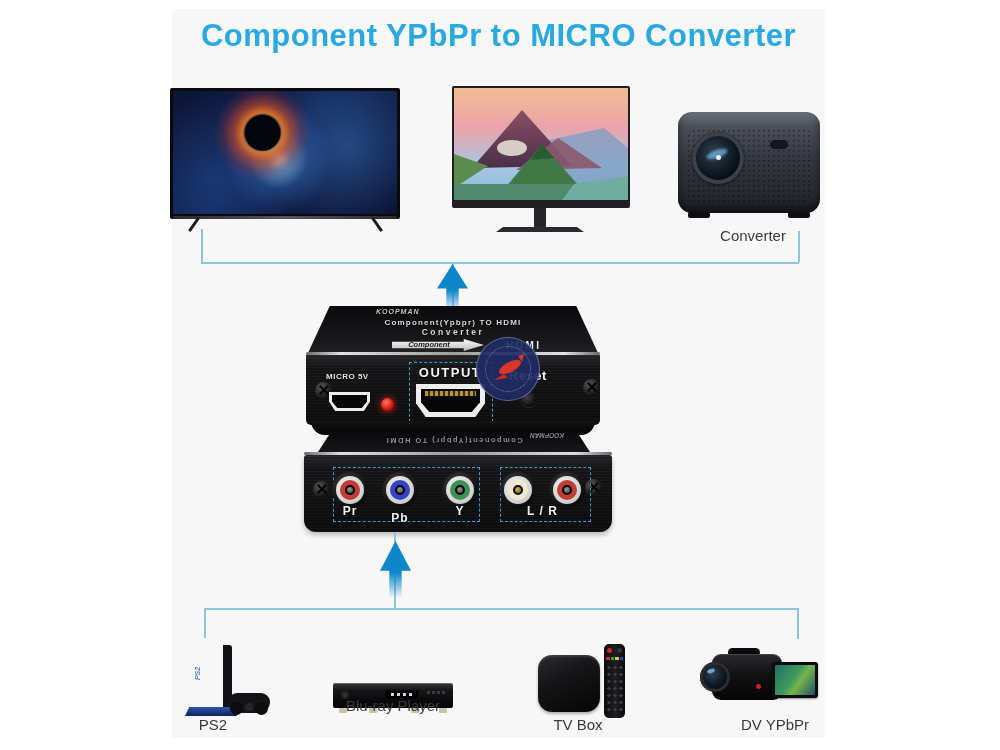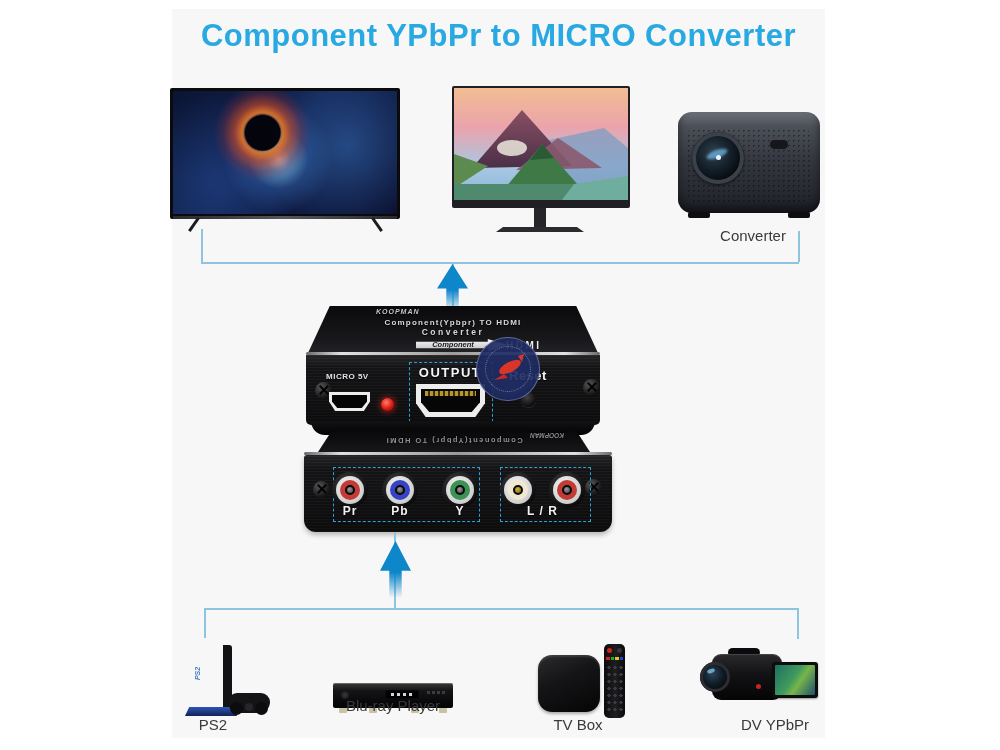--- a/index.html
+++ b/index.html
@@ -103,21 +103,21 @@
   <div class="abs up-arrow" style="left: 437px; top: 264px; width: 31px; height: 47px; color: rgb(14, 134, 202);"></div>
 
   <div class="abs" style="left:0;top:0;width:0;height:0;"></div>
 
   <div class="abs" style="left:308px;top:306px;width:290px;height:47px;
               clip-path:polygon(7.5% 0,92.5% 0,100% 100%,0 100%);
               background:linear-gradient(180deg,#0a0a0c,#18181b 70%,#222226);">
     <div class="abs etched" style="left:68px;top:2px;font-size:7px;font-style:italic;letter-spacing:1px;color:#c6c6c6;">KOOPMAN</div>
     <div class="abs etched" style="left:0;top:12px;width:100%;text-align:center;font-size:8px;letter-spacing:1.2px;">Component(Ypbpr) TO HDMI</div>
     <div class="abs etched" style="left:0;top:21px;width:100%;text-align:center;font-size:8.5px;letter-spacing:2.5px;">Converter</div>
-    <div class="abs" style="left:108px;top:33px;width:92px;height:12px;
+    <div class="abs" style="left:84px;top:33px;width:92px;height:12px;
                 clip-path:polygon(0 22%,78% 22%,78% 0,100% 50%,78% 100%,78% 78%,0 78%);
                 background:linear-gradient(180deg,#fafafa,#bdbdbd);">
       <div style="width:74px;text-align:center;font-size:7.5px;font-style:italic;font-weight:bold;color:#1a1a1a;line-height:12px;">Component</div>
     </div>
     <div class="abs etched" style="left:198px;top:34px;font-size:10px;letter-spacing:2.5px;color:#ededed;">HDMI</div>
   </div>
 
   <div class="abs silver" style="left:306px;top:352px;width:294px;height:3px;"></div>
 
   <div class="abs brushed" style="left:306px;top:355px;width:294px;height:70px;border-radius:0 0 5px 5px;">
@@ -203,21 +203,21 @@
       <div class="jack-ring" style="border-color: rgb(239, 233, 210);"></div>
       <div class="jack-pin" style="background:radial-gradient(circle at 40% 35%,#d8b23a,#7a5c10);"></div>
     </div>
     <div class="abs jack" style="left:245px;top:17px;">
       <div class="jack-metal"></div>
       <div class="jack-ring" style="border-color: rgb(194, 59, 52);"></div>
       <div class="jack-pin"></div>
     </div>
 
     <div class="jack-lab" style="left:28px;top:49px;width:36px;">Pr</div>
-    <div class="jack-lab" style="left:78px;top:49px;width:36px;">Pb</div>
+    <div class="jack-lab" style="left:78px;top:56px;width:36px;">Pb</div>
     <div class="jack-lab" style="left:138px;top:49px;width:36px;">Y</div>
     <div class="jack-lab" style="left:196px;top:49px;width:85px;">L / R</div>
   </div>
 
   <div class="abs line" style="left: 394px; top: 532px; width: 1.5px; height: 76px; color: rgb(143, 196, 222);"></div>
   <div class="abs line" style="left: 204px; top: 608px; width: 594px; height: 1.5px; color: rgb(143, 196, 222);"></div>
   <div class="abs line" style="left: 204px; top: 608px; width: 1.5px; height: 30px; color: rgb(143, 196, 222);"></div>
   <div class="abs line" style="left: 797px; top: 608px; width: 1.5px; height: 31px; color: rgb(143, 196, 222);"></div>
   <div class="abs up-arrow" style="left: 380px; top: 541px; width: 31px; height: 57px; color: rgb(14, 134, 202);"></div>
 

